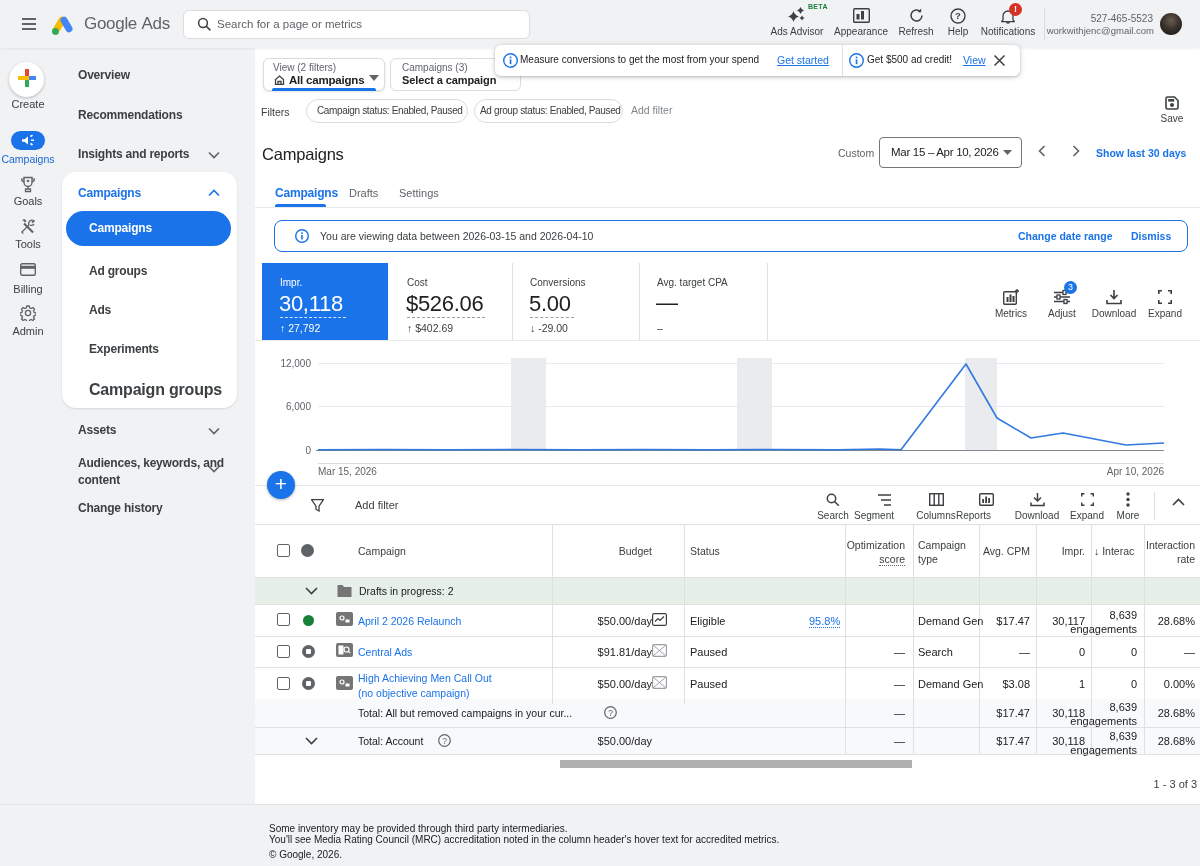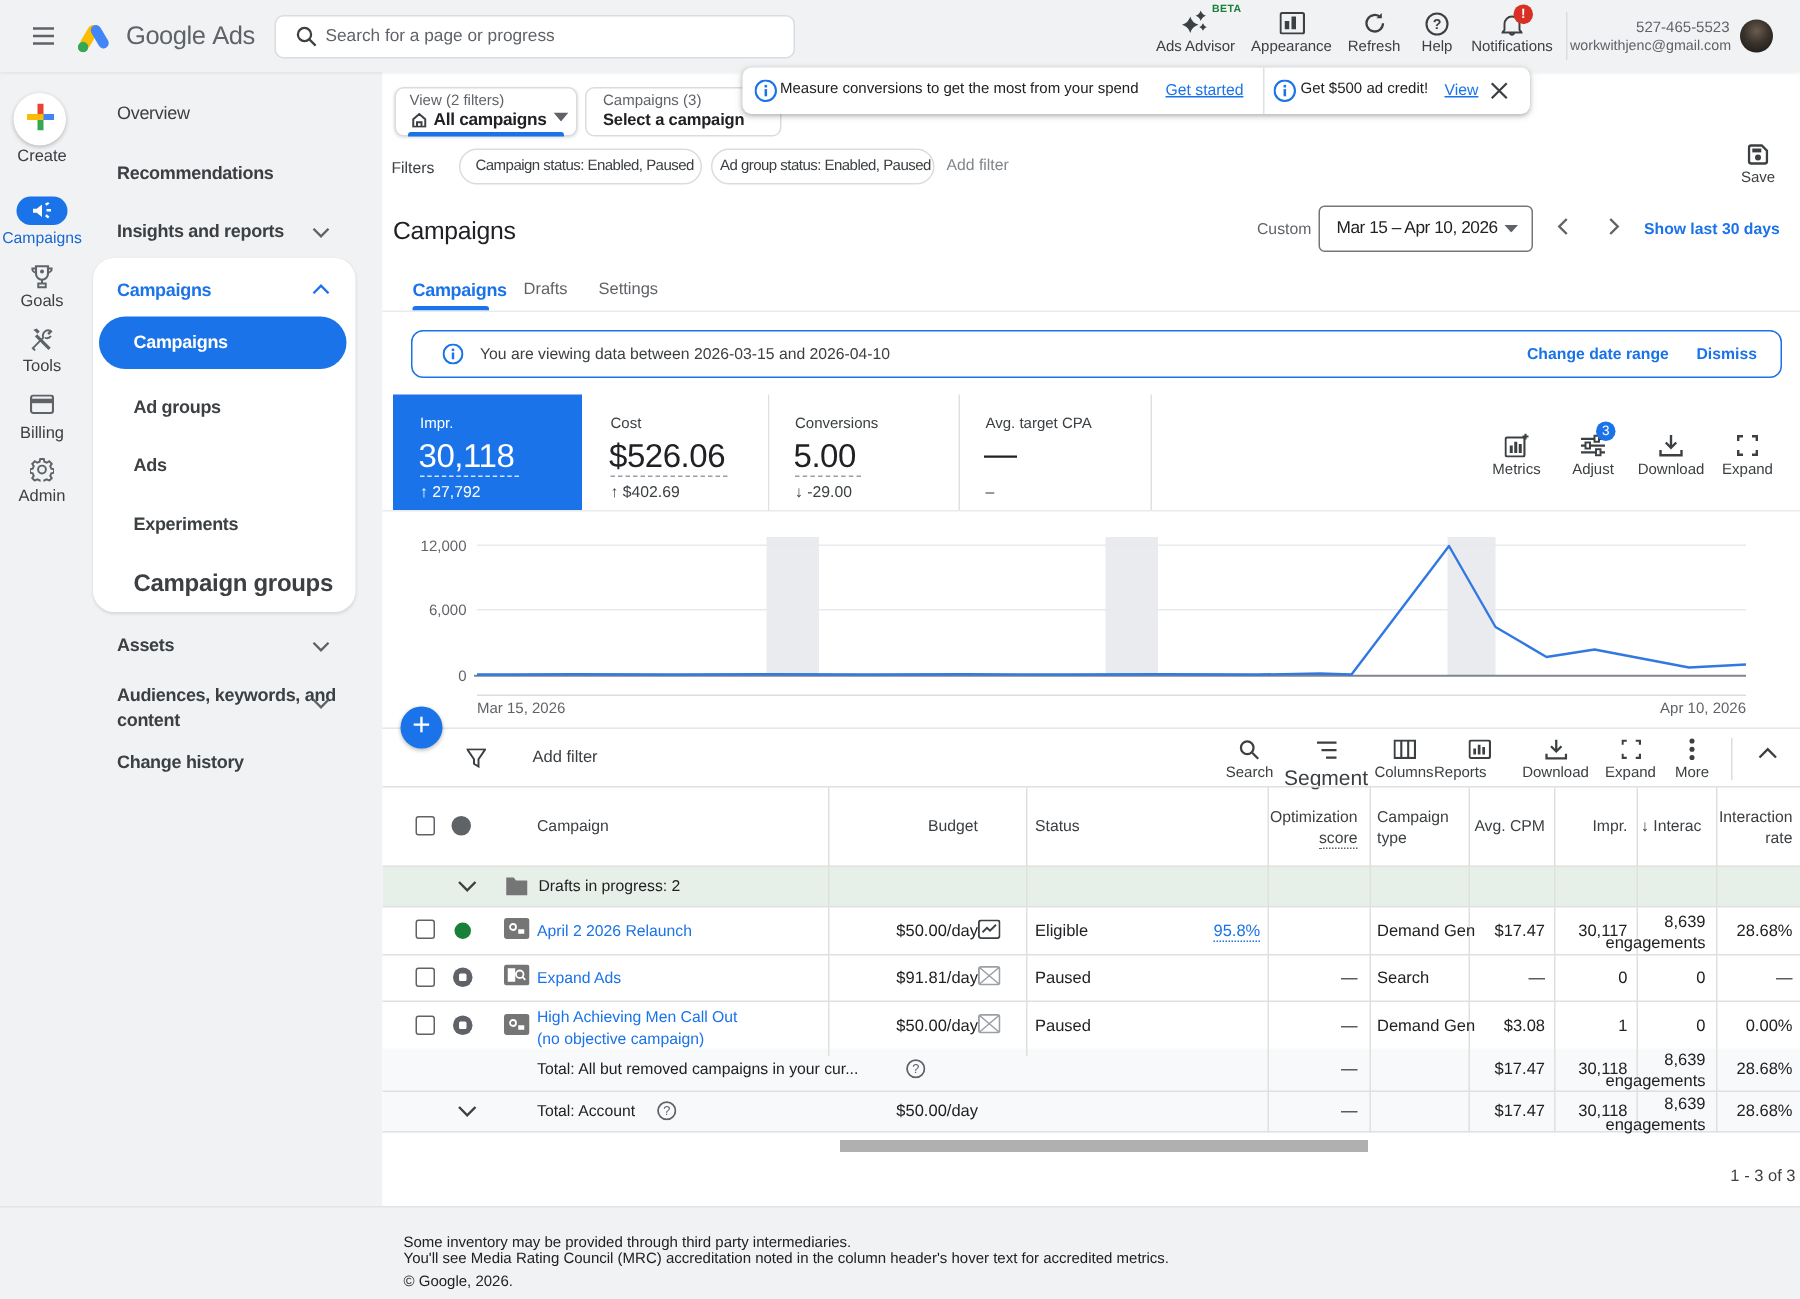--- a/index.html
+++ b/index.html
@@ -26,21 +26,21 @@
     <circle cx="3.4" cy="18.4" r="3.5" fill="#34a853"></circle>
     <rect x="11" y="3" width="7" height="17" rx="3.5" fill="#4285f4" transform="rotate(-30 14.5 11.5)"></rect>
   </svg>
   <div class="abs" style="left:84px;top:14px;font-size:17px;color:#5f6368;letter-spacing:-0.3px">Google&nbsp;Ads</div>
 
   <div class="abs" style="left:183px;top:10px;width:347px;height:29px;background:#fff;border:1px solid #dadce0;border-radius:6px"></div>
   <svg class="abs" style="left:197px;top:17px" width="15" height="15" viewBox="0 0 15 15">
       <circle cx="6" cy="6" r="4.4" fill="none" stroke="#3c4043" stroke-width="1.5"></circle>
       <path d="M9.4 9.4l4 4" stroke="#3c4043" stroke-width="1.5"></path>
     </svg>
-  <div class="abs" style="left:217px;top:18px;font-size:11.5px;color:#5f6368">Search for a page or progress</div>
+  <div class="abs" style="left:217px;top:18px;font-size:11.5px;color:#5f6368">Search for a page or metrics</div>
 
   <svg class="abs" style="left:788px;top:6px" width="18" height="17" viewBox="0 0 18 17">
     <path d="M5.5 5 Q6.7 9.3 11 10.5 Q6.7 11.7 5.5 16 Q4.3 11.7 0 10.5 Q4.3 9.3 5.5 5 Z" fill="#3c4043"></path>
     <path d="M12.5 1 Q13.3 3.7 16 4.5 Q13.3 5.3 12.5 8 Q11.7 5.3 9 4.5 Q11.7 3.7 12.5 1 Z" fill="#3c4043"></path>
     <path d="M14 9.5 Q14.6 11.4 16.5 12 Q14.6 12.6 14 14.5 Q13.4 12.6 11.5 12 Q13.4 11.4 14 9.5 Z" fill="#3c4043"></path>
   </svg>
   <div class="abs" style="left:808px;top:3px;font-size:7px;font-weight:bold;color:#188038;letter-spacing:0.3px">BETA</div>
   <div class="abs" style="left:767px;top:26px;width:60px;text-align:center;font-size:10px;color:#3c4043">Ads Advisor</div>
 
   <svg class="abs" style="left:853px;top:8px" width="17" height="15" viewBox="0 0 17 15">
@@ -116,21 +116,21 @@
   <div class="abs" style="left:0;top:235px;width:56px;text-align:center;font-size:11px;color:#3c4043">Billing</div>
 
   <svg class="abs" style="left:20px;top:257px" width="16" height="16" viewBox="0 0 16 16">
     <path d="M8 1 l1.2 0 .4 1.8 1.6.7 1.6-1 1.7 1.7-1 1.6.7 1.6 1.8.4 0 2.4-1.8.4-.7 1.6 1 1.6-1.7 1.7-1.6-1-1.6.7-.4 1.8-2.4 0-.4-1.8-1.6-.7-1.6 1-1.7-1.7 1-1.6-.7-1.6-1.8-.4 0-2.4 1.8-.4.7-1.6-1-1.6 1.7-1.7 1.6 1 1.6-.7 .4-1.8z" fill="none" stroke="#5f6368" stroke-width="1.3"></path>
     <circle cx="8" cy="8" r="2.6" fill="none" stroke="#5f6368" stroke-width="1.3"></circle>
   </svg>
   <div class="abs" style="left:0;top:277px;width:56px;text-align:center;font-size:11px;color:#3c4043">Admin</div>
 </div>
 
 <div id="nav-content" style="position:absolute;left:56px;top:48px;width:199px">
-  <div class="abs" style="left:22px;top:20px;font-size:12px;font-weight:normal;color:#3c4043;letter-spacing:-0.2px">Overview</div>
+  <div class="abs" style="left:22px;top:20px;font-size:12px;font-weight:bold;color:#3c4043;letter-spacing:-0.2px">Overview</div>
   <div class="abs" style="left:22px;top:60px;font-size:12px;font-weight:bold;color:#3c4043;letter-spacing:-0.2px">Recommendations</div>
   <div class="abs" style="left:22px;top:99px;font-size:12px;font-weight:bold;color:#3c4043;letter-spacing:-0.2px">Insights and reports</div>
   <svg class="abs" style="left:152px;top:103px" width="12" height="8" viewBox="0 0 12 8">
       <path d="M1 1.5 l5 5 5-5" fill="none" stroke="#5f6368" stroke-width="1.6"></path>
     </svg>
 
   <div class="abs" style="left:6px;top:124px;width:175px;height:236px;background:#fff;border-radius:14px;box-shadow:0 1px 2px rgba(60,64,67,0.15)"></div>
   <div class="abs" style="left:22px;top:138px;font-size:12px;font-weight:bold;color:#1a73e8;letter-spacing:-0.2px">Campaigns</div>
   <svg class="abs" style="left:152px;top:141px" width="12" height="8" viewBox="0 0 12 8">
       <path d="M1 6.5 l5-5 5 5" fill="none" stroke="#1a73e8" stroke-width="1.6"></path>
@@ -285,21 +285,21 @@
     </svg>
   <div class="abs" style="left:355px;top:499px;font-size:11px;color:#3c4043">Add filter</div>
   <svg class="abs" style="left:826px;top:493px" width="14" height="14" viewBox="0 0 14 14">
       <circle cx="5.5" cy="5.5" r="4.2" fill="none" stroke="#3c4043" stroke-width="1.5"></circle>
       <path d="M8.8 8.8 l4 4" stroke="#3c4043" stroke-width="1.5"></path>
     </svg>
   <div class="abs" style="left:803px;top:510px;width:60px;text-align:center;font-size:10px;color:#3c4043">Search</div>
   <svg class="abs" style="left:877px;top:494px" width="15" height="12" viewBox="0 0 15 12">
       <path d="M1 1 h13 M4 6 h10 M7 11 h7" stroke="#3c4043" stroke-width="1.5"></path>
     </svg>
-  <div class="abs" style="left:854px;top:510px;width:60px;text-align:center;font-size:14px;color:#3c4043">Segment</div>
+  <div class="abs" style="left:854px;top:510px;width:60px;font-size:10px;color:#3c4043">Segment</div>
   <svg class="abs" style="left:929px;top:493px" width="15" height="13" viewBox="0 0 15 13">
       <rect x="0.7" y="0.7" width="13.6" height="11.6" fill="none" stroke="#3c4043" stroke-width="1.4"></rect>
       <path d="M5.2 1 v11 M9.8 1 v11" stroke="#3c4043" stroke-width="1.4"></path>
     </svg>
   <div class="abs" style="left:906px;top:510px;width:60px;text-align:center;font-size:10px;color:#3c4043">Columns</div>
   <svg class="abs" style="left:979px;top:493px" width="15" height="13" viewBox="0 0 15 13">
       <rect x="0.7" y="0.7" width="13.6" height="11.6" rx="1" fill="none" stroke="#3c4043" stroke-width="1.4"></rect>
       <rect x="3.2" y="6" width="1.8" height="4" fill="#3c4043"></rect>
       <rect x="6.2" y="3.5" width="1.8" height="6.5" fill="#3c4043"></rect>
       <rect x="9.2" y="5" width="1.8" height="5" fill="#3c4043"></rect>
@@ -387,21 +387,21 @@
 
   <div class="abs" style="left:277px;top:645px;width:13px;height:13px;border:1.5px solid #5f6368;border-radius:2px"></div>
   <div class="abs" style="left:302px;top:645px;width:13px;height:13px;border-radius:50%;background:#5f6368"></div>
   <div class="abs" style="left:306px;top:649px;width:5px;height:5px;background:#fff;border-radius:1px"></div>
   <svg class="abs" style="left:336px;top:643px" width="17" height="14" viewBox="0 0 17 14">
       <rect x="0" y="0" width="17" height="14" rx="2" fill="#757575"></rect>
       <rect x="2.5" y="2.5" width="5" height="9" fill="#fff"></rect>
       <circle cx="10.5" cy="6.5" r="2.5" fill="none" stroke="#fff" stroke-width="1.2"></circle>
       <path d="M12.2 8.2 l2 2" stroke="#fff" stroke-width="1.2"></path>
     </svg>
-  <div class="abs" style="left:358px;top:646px;font-size:10.5px;color:#1a73e8">Expand Ads</div>
+  <div class="abs" style="left:358px;top:646px;font-size:10.5px;color:#1a73e8">Central Ads</div>
   <div class="abs" style="left:552px;top:646px;width:100px;text-align:right;font-size:11px;color:#202124">$91.81/day</div>
   <svg class="abs" style="left:652px;top:644px" width="15" height="13" viewBox="0 0 15 13">
       <rect x="0.6" y="0.6" width="13.8" height="11.8" rx="1.5" fill="none" stroke="#9aa0a6" stroke-width="1.2"></rect>
       <path d="M1 1 l13 11 M14 1 L1 12" stroke="#9aa0a6" stroke-width="1"></path>
     </svg>
   <div class="abs" style="left:690px;top:646px;font-size:11px;color:#202124">Paused</div>
   <div class="abs" style="left:845px;top:646px;width:60px;text-align:right;font-size:11px;color:#202124">—</div>
   <div class="abs" style="left:918px;top:646px;font-size:11px;color:#202124">Search</div>
   <div class="abs" style="left:960px;top:646px;width:70px;text-align:right;font-size:11px;color:#202124">—</div>
   <div class="abs" style="left:1025px;top:646px;width:60px;text-align:right;font-size:11px;color:#202124">0</div>

